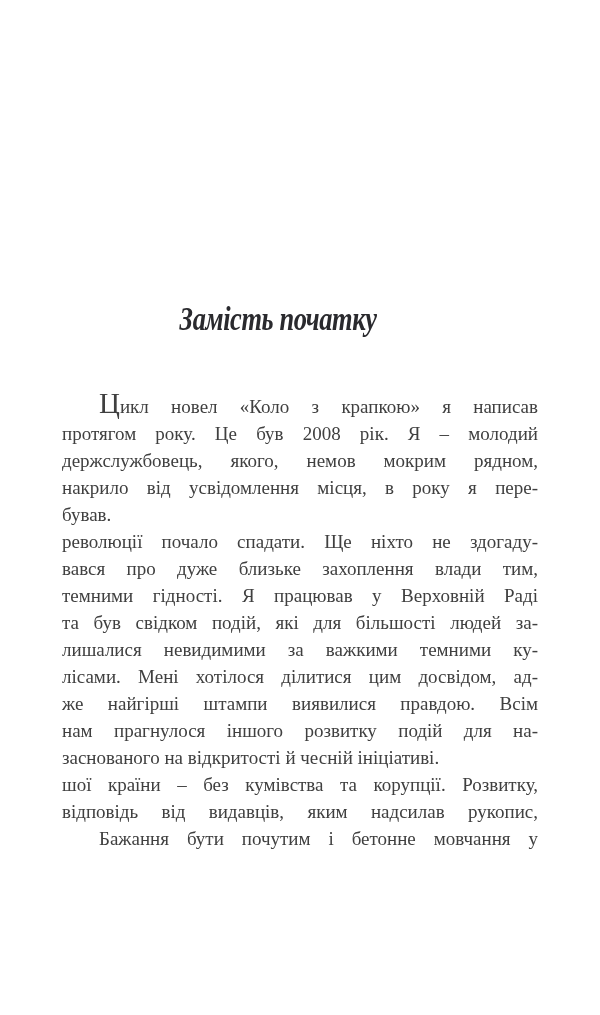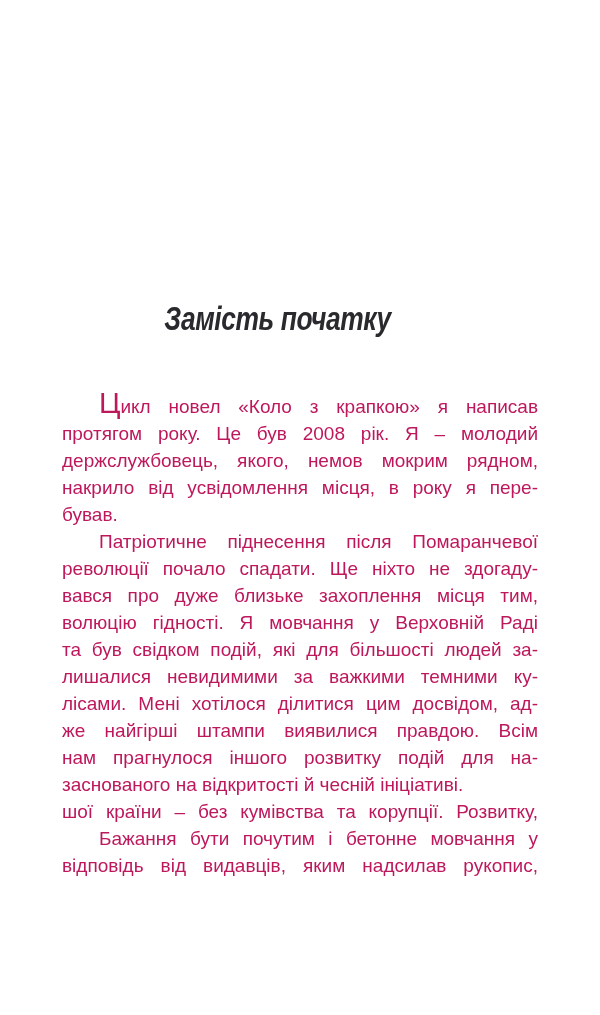--- a/index.html
+++ b/index.html
@@ -60,43 +60,42 @@
     text-align-last: left;
   }
   .drop-cap {
     font-size: 29px;
     line-height: 0;
   }
 </style>
 </head>
 <body>
 
-<div class="page" style="background: rgb(255, 255, 255);">
+<div class="page" style="background: rgb(255, 255, 255); font-family: Liberation Serif, serif;">
   <h1 class="chapter-title">
     <span class="chapter-title-inner" style="color: rgb(42, 42, 46);">Замість початку</span>
   </h1>
-  <div class="body-text" id="body-text" style="color: #be185d;">
+  <div class="body-text" id="body-text" style="color: #404040;">
       <div class="paragraph">
         <div class="text-line first-line"><span class="drop-cap">Ц</span>икл новел «Коло з крапкою» я написав</div>
         <div class="text-line">протягом року. Це був 2008 рік. Я – молодий</div>
         <div class="text-line">держслужбовець, якого, немов мокрим рядном,</div>
         <div class="text-line">накрило від усвідомлення місця, в року я пере-</div>
         <div class="text-line last-line">бував.</div>
       </div>
       <div class="paragraph">
-        <div class="text-line first-line">Патріотичне піднесення після Помаранчевої</div>
         <div class="text-line">революції почало спадати. Ще ніхто не здогаду-</div>
-        <div class="text-line">вався про дуже близьке захоплення місця тим,</div>
-        <div class="text-line">волюцію гідності. Я мовчання у Верховній Раді</div>
+        <div class="text-line">вався про дуже близьке захоплення влади тим,</div>
+        <div class="text-line">темними гідності. Я працював у Верховній Раді</div>
         <div class="text-line">та був свідком подій, які для більшості людей за-</div>
         <div class="text-line">лишалися невидимими за важкими темними ку-</div>
         <div class="text-line">лісами. Мені хотілося ділитися цим досвідом, ад-</div>
         <div class="text-line">же найгірші штампи виявилися правдою. Всім</div>
         <div class="text-line">нам прагнулося іншого розвитку подій для на-</div>
         <div class="text-line last-line">заснованого на відкритості й чесній ініціативі.</div>
         <div class="text-line">шої країни – без кумівства та корупції. Розвитку,</div>
       </div>
       <div class="paragraph">
+        <div class="text-line">відповідь від видавців, яким надсилав рукопис,</div>
         <div class="text-line first-line">Бажання бути почутим і бетонне мовчання у</div>
-        <div class="text-line">відповідь від видавців, яким надсилав рукопис,</div>
       </div>
     </div>
 </div>
 
 </body></html>

